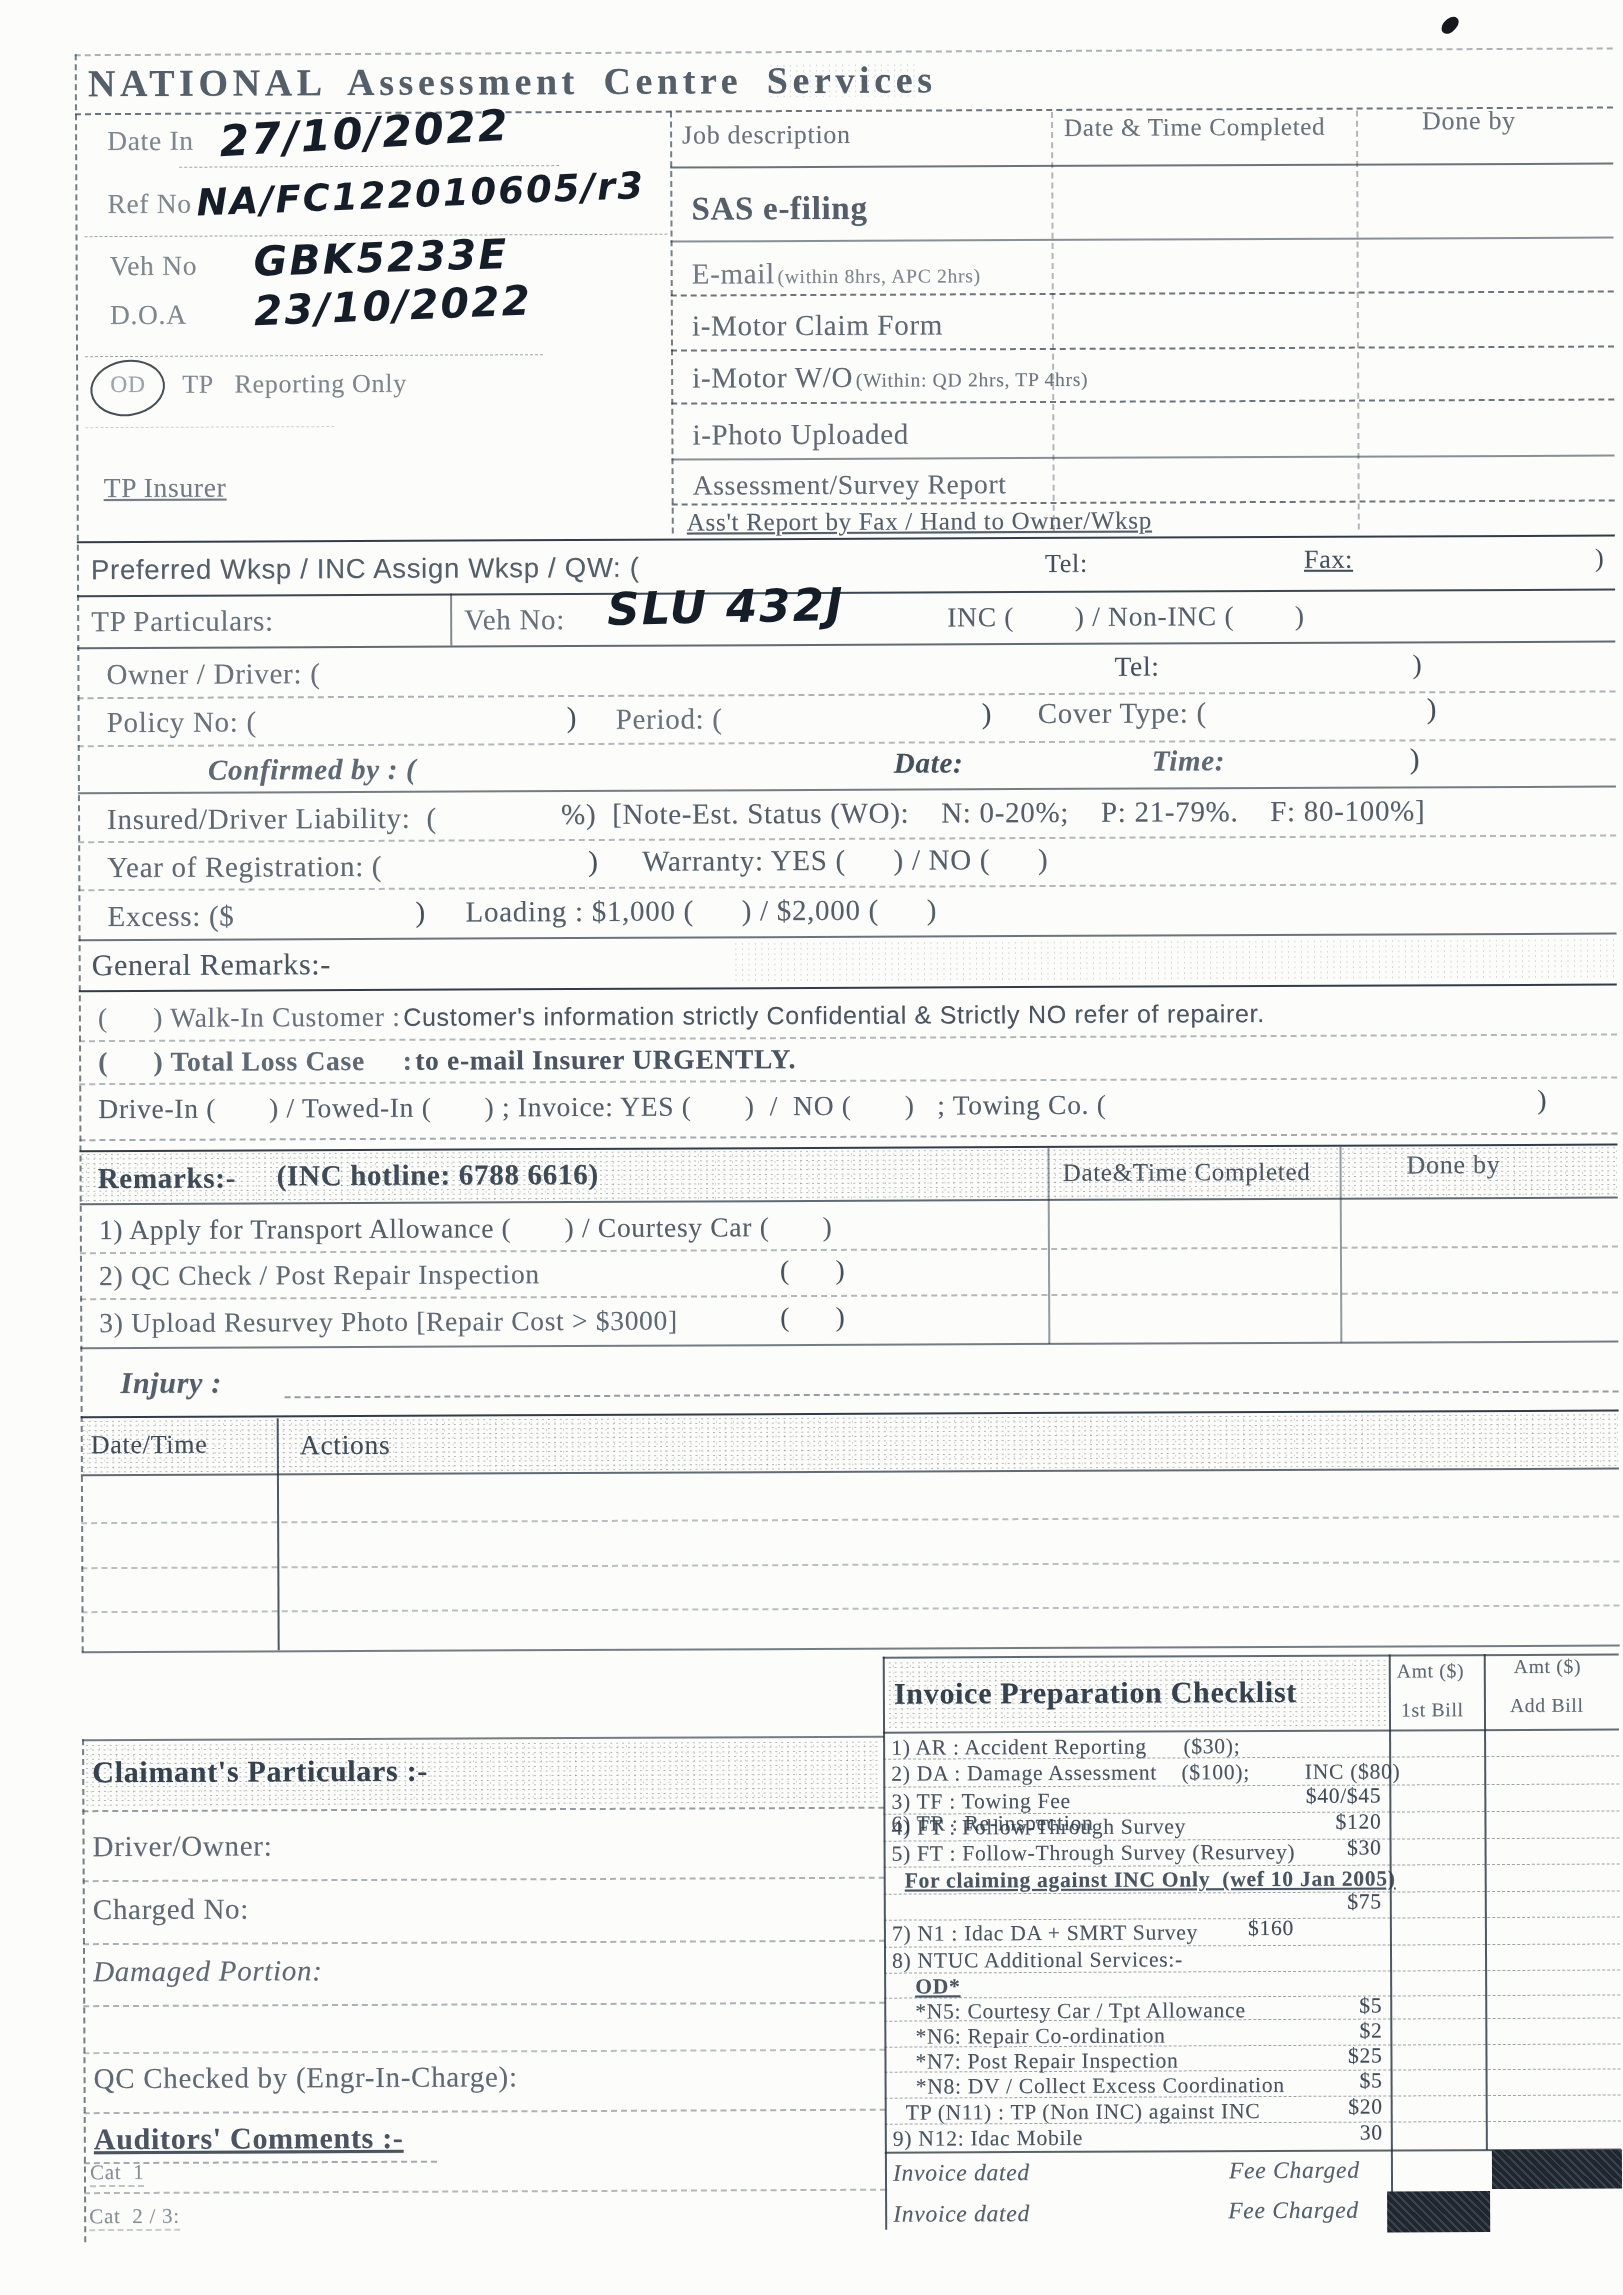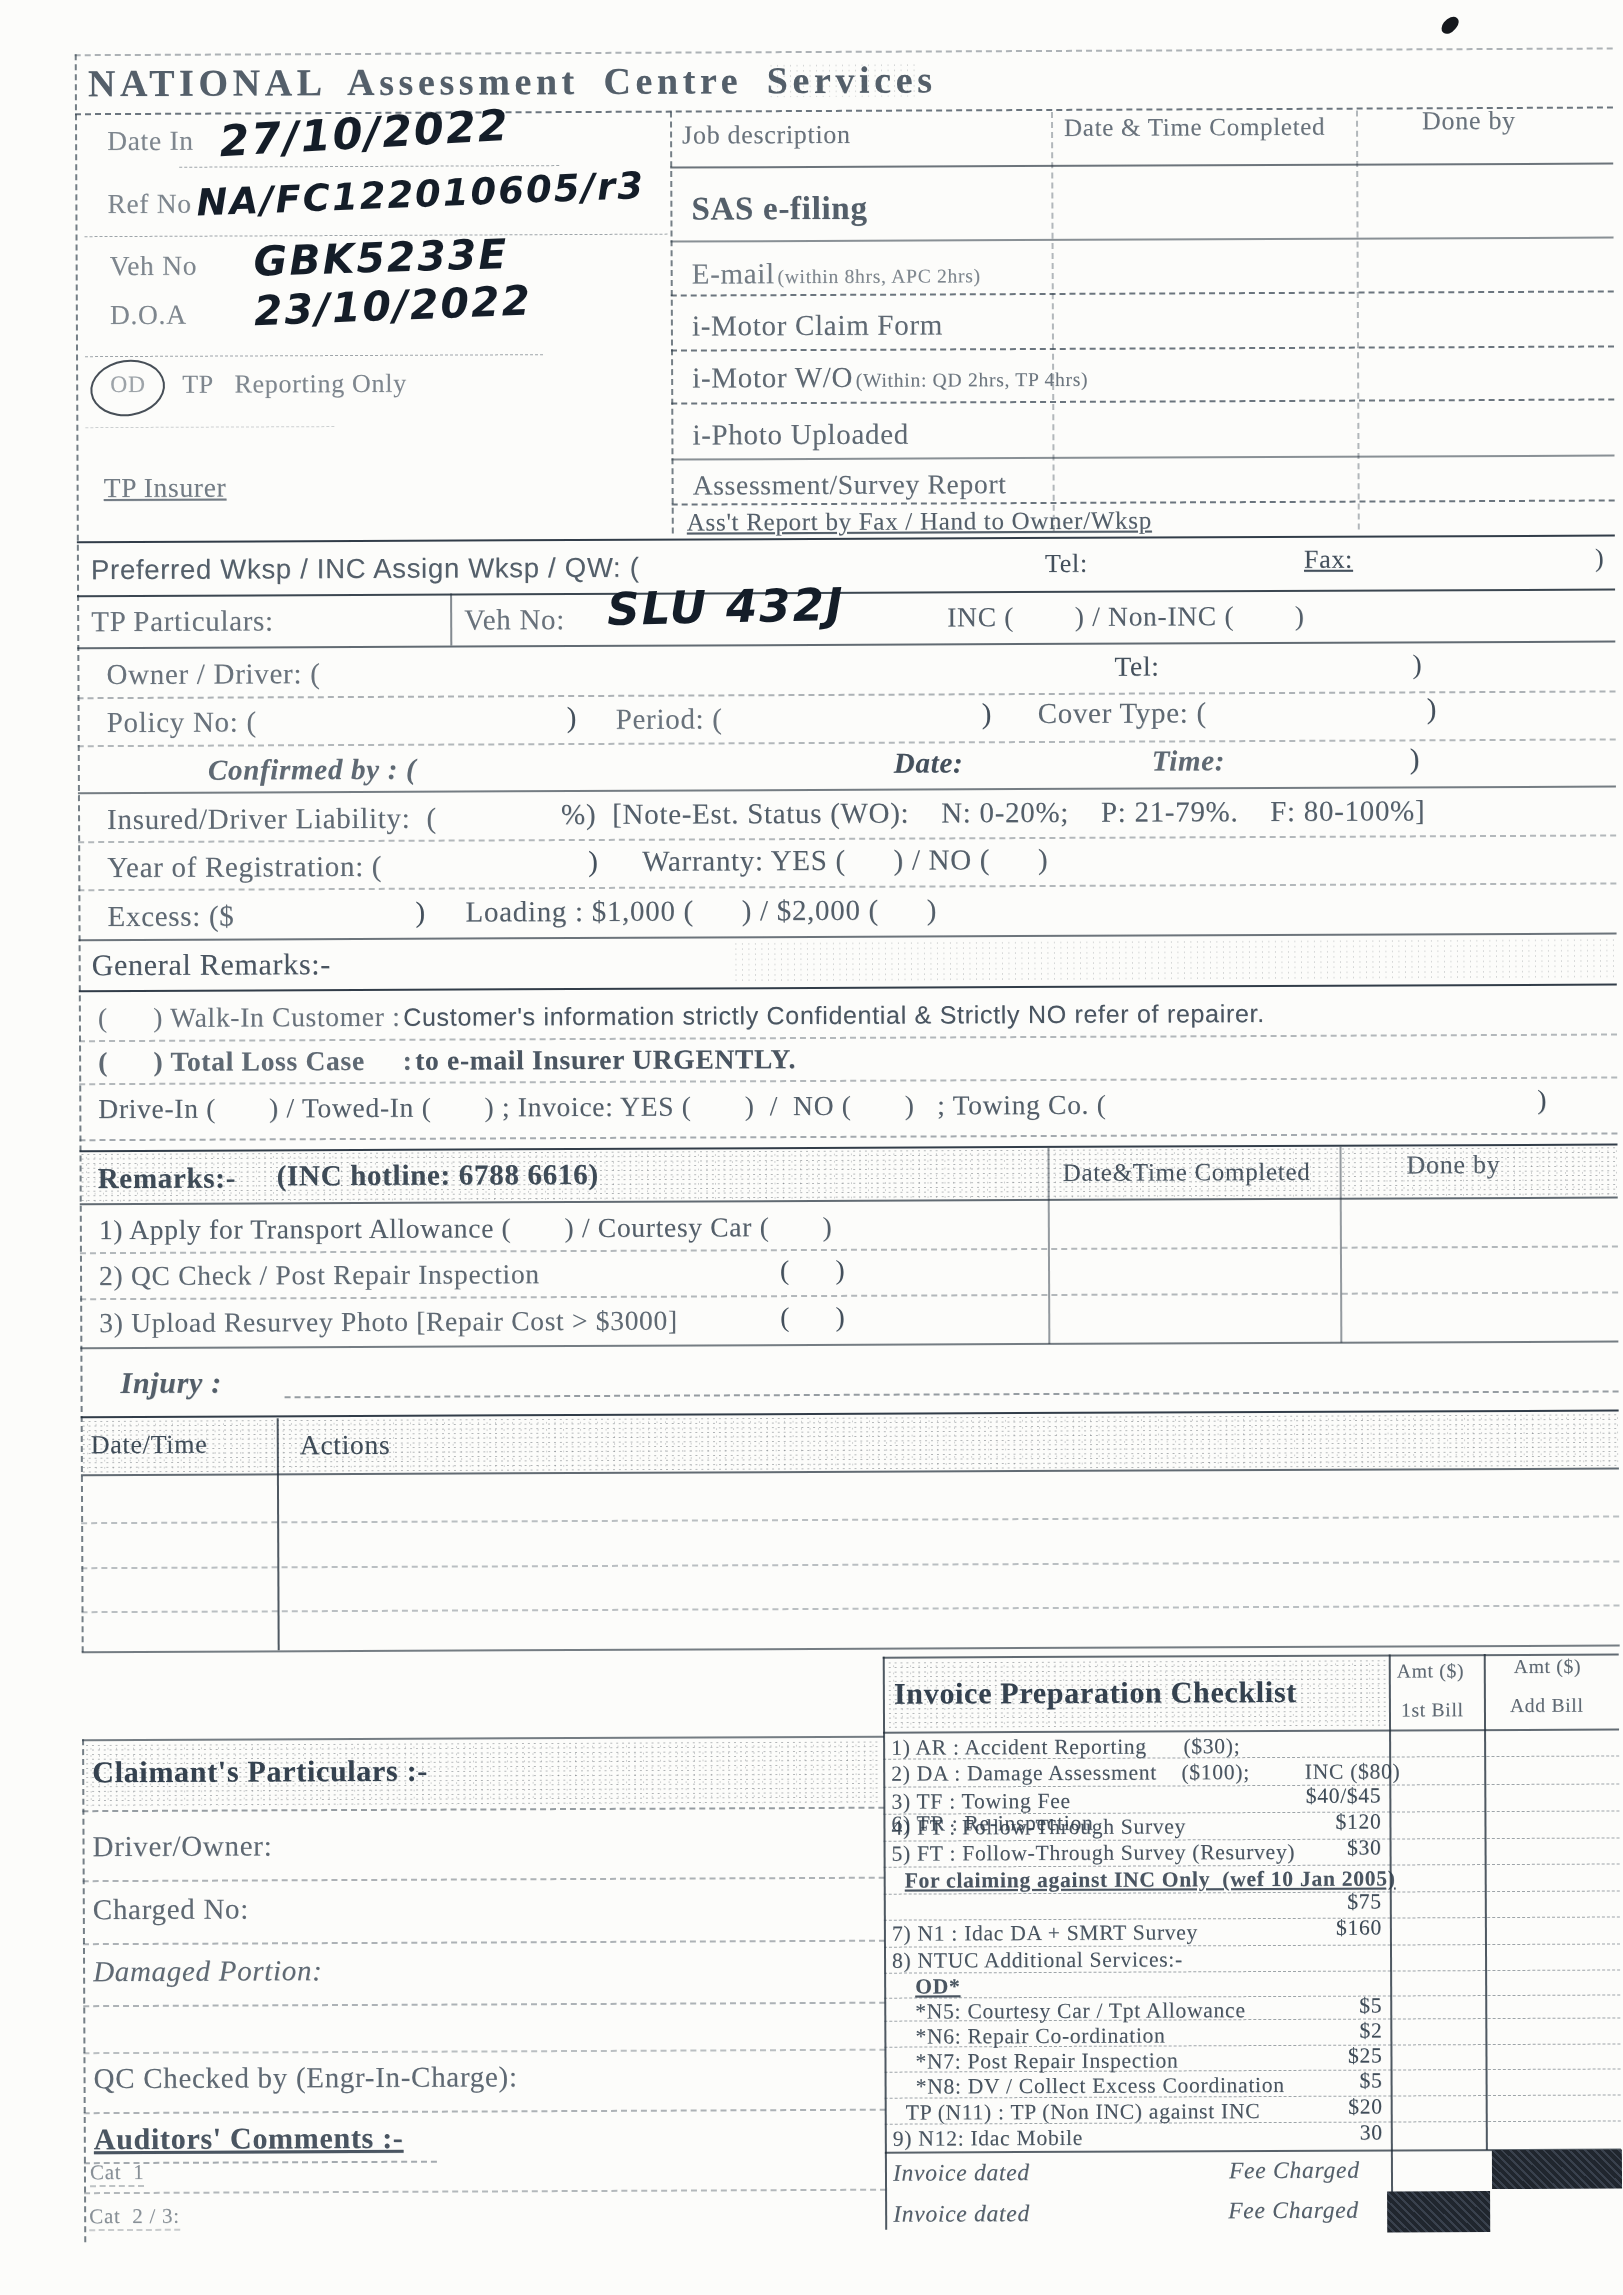--- a/index.html
+++ b/index.html
@@ -260,21 +260,21 @@
   <div class="dashlite" style="left:880px;top:1867px;width:736px;"></div>
 
   <div class="abs lbl b u" style="left:901px;top:1869px;font-size:21.6px;opacity:.85;">For claiming against INC Only  (wef 10 Jan 2005)</div>
   <div class="dashlite" style="left:880px;top:1894px;width:736px;"></div>
 
   <div class="abs lbl" style="left:888px;top:1792px;font-size:21.6px;opacity:.85;margin-top:20px;">6) TR : Re-inspection</div>
   <div class="abs lbl" style="left:1244px;top:1892px;width:134px;text-align:right;font-size:21.6px;opacity:.9;">$75</div>
   <div class="dashlite" style="left:880px;top:1920px;width:736px;"></div>
 
   <div class="abs lbl" style="left:888px;top:1922px;font-size:21.6px;opacity:.85;">7) N1 : Idac DA + SMRT Survey</div>
-  <div class="abs lbl" style="left:1244px;top:1918px;width:134px;text-align:right;font-size:21.6px;opacity:.9;">$160</div>
+  <div class="abs lbl" style="left:1244px;top:1918px;width:134px;font-size:21.6px;opacity:.9;">$160</div>
   <div class="dashlite" style="left:880px;top:1947px;width:736px;"></div>
 
   <div class="abs lbl" style="left:888px;top:1949px;font-size:21.6px;opacity:.85;">8) NTUC Additional Services:-</div>
   <div class="dashlite" style="left:880px;top:1973px;width:736px;"></div>
 
   <div class="abs lbl b u" style="left:911px;top:1975px;font-size:21.6px;opacity:.85;">OD*</div>
   <div class="dashlite" style="left:880px;top:1998px;width:736px;"></div>
 
   <div class="abs lbl" style="left:911px;top:2000px;font-size:21.6px;opacity:.85;">*N5: Courtesy Car / Tpt Allowance</div>
   <div class="abs lbl" style="left:1244px;top:1996px;width:134px;text-align:right;font-size:21.6px;opacity:.9;">$5</div>

